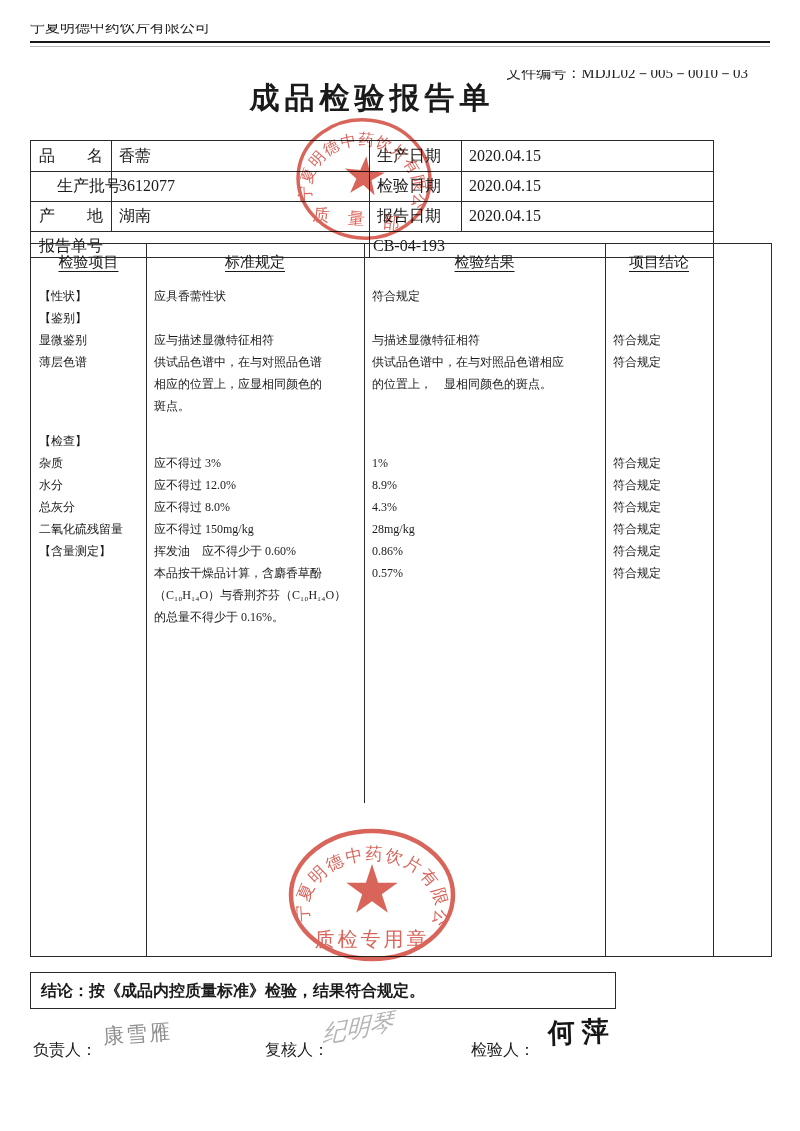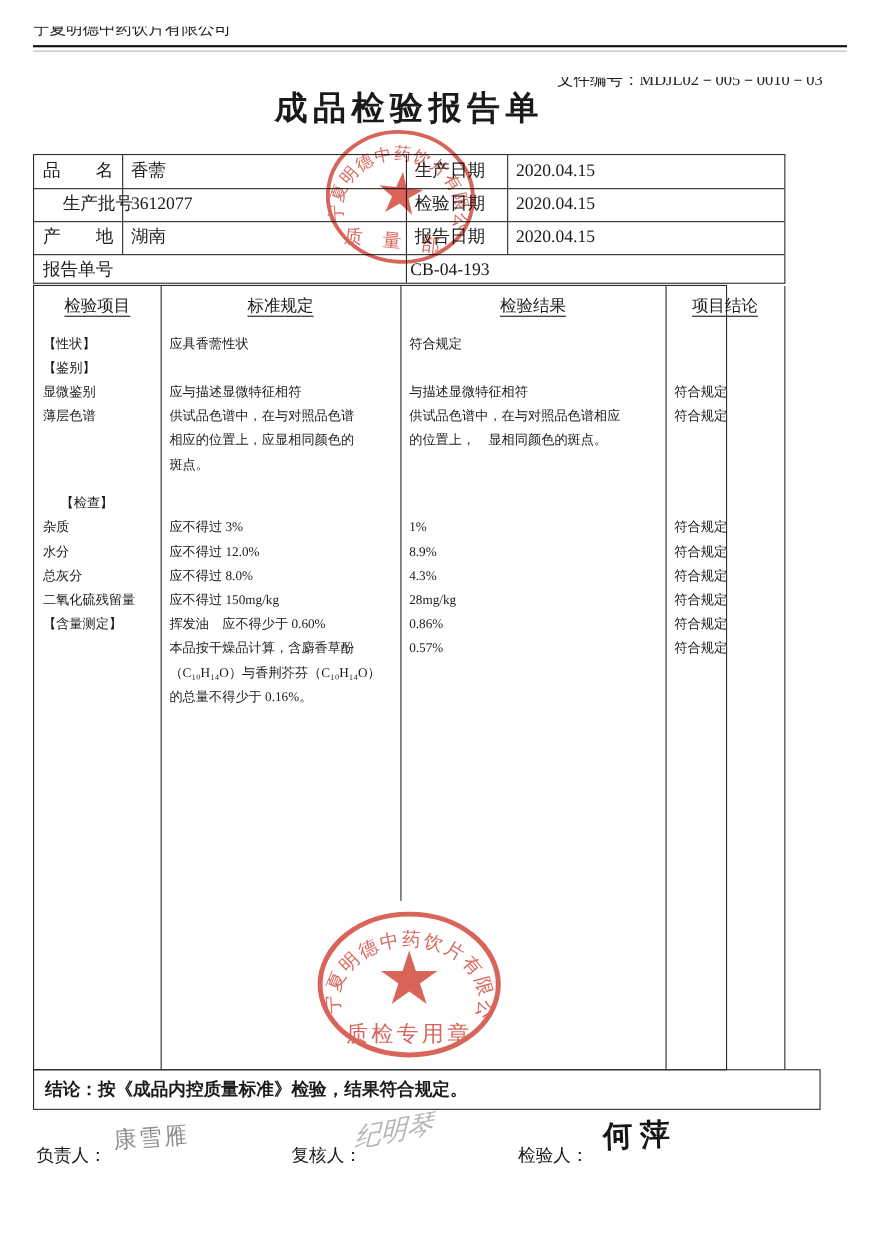--- a/index.html
+++ b/index.html
@@ -24,21 +24,21 @@
   
   .t2-head{position:absolute;top:9px;font-size:15px;text-align:center;}
   .t2-head span{text-decoration:underline;text-underline-offset:4px;}
   .rows{position:absolute;left:0;top:41px;width:742px;}
   .trow{display:flex;align-items:flex-start;}
   .trow .cell{font-size:12px;line-height:22px;white-space:pre;box-sizing:border-box;}
   .c1{width:115px;padding-left:8px;}
   .c2{width:218px;padding-left:8px;}
   .c3{width:241px;padding-left:8px;}
   .c4{width:108px;padding-left:8px;}
-  .gap-before{margin-top:13px;margin-left:16px;}
+  .gap-before{margin-top:13px;}
   
   .conclusion-text{position:absolute;left:10px;top:0;line-height:35px;font-size:16px;font-weight:600;white-space:nowrap;}
   
   .sig-label{position:absolute;font-size:16px;white-space:nowrap;margin-top:12px;}
   .sig-name{position:absolute;white-space:nowrap;}
   .sig1{left:103px;top:1020px;font-size:21px;color:#8f8f8f;transform:rotate(-4deg);letter-spacing:2px;}
   .sig2{left:322px;top:1012px;font-size:24px;color:#b3b3b3;font-style:italic;transform:rotate(-10deg) skewX(-12deg);}
   .sig3{left:548px;top:1014px;font-size:27px;color:#161616;font-weight:600;letter-spacing:7px;transform:rotate(-2deg);}
   
   .stamp{position:absolute;pointer-events:none;mix-blend-mode:multiply;opacity:0.85;}
@@ -79,21 +79,21 @@
 
     <span class="t1-cell" style="left:8px;top:65px;">产　　地</span>
     <span class="t1-cell" style="left:88px;top:65px;">湖南</span>
     <span class="t1-cell" style="left:346px;top:65px;">报告日期</span>
     <span class="t1-cell" style="left:438px;top:65px;">2020.04.15</span>
 
     <span class="t1-cell" style="left:8px;top:95px;">报告单号</span>
     <span class="t1-cell" style="left:342px;top:95px;">CB-04-193</span>
   </div>
 
-  <div class="box" style="left:30px;top:259px;width:631px;height:714px;">
+  <div class="box" style="left:30px;top:243px;width:742px;height:714px;">
     <div class="vl" style="left:115px;top:0;height:712px;"></div>
     <div class="vl" style="left:333px;top:0;height:559px;"></div>
     <div class="vl" style="left:574px;top:0;height:712px;"></div>
     <div class="vl" style="left:682px;top:0;height:712px;"></div>
 
     <div class="t2-head" style="left:0;width:115px;"><span>检验项目</span></div>
     <div class="t2-head" style="left:115px;width:218px;"><span>标准规定</span></div>
     <div class="t2-head" style="left:333px;width:241px;"><span>检验结果</span></div>
     <div class="t2-head" style="left:574px;width:108px;"><span>项目结论</span></div>
 
@@ -164,21 +164,21 @@
         <div class="cell c1"></div>
         <div class="cell c2">本品按干燥品计算，含麝香草酚
 （C₁₀H₁₄O）与香荆芥芬（C₁₀H₁₄O）
 的总量不得少于 0.16%。</div>
         <div class="cell c3">0.57%</div>
         <div class="cell c4">符合规定</div>
       </div>
     </div>
   </div>
 
-  <div class="box" style="left:30px;top:972px;width:716px;height:37px;">
+  <div class="box" style="left:30px;top:972px;width:586px;height:37px;">
     <div class="conclusion-text">结论：按《成品内控质量标准》检验，结果符合规定。</div>
   </div>
 
   <span class="sig-label" style="left:33px;top:1028px;">负责人：</span>
   <span class="sig-name sig1">康雪雁</span>
   <span class="sig-label" style="left:265px;top:1028px;">复核人：</span>
   <span class="sig-name sig2">纪明琴</span>
   <span class="sig-label" style="left:471px;top:1028px;">检验人：</span>
   <span class="sig-name sig3">何萍</span>
 

